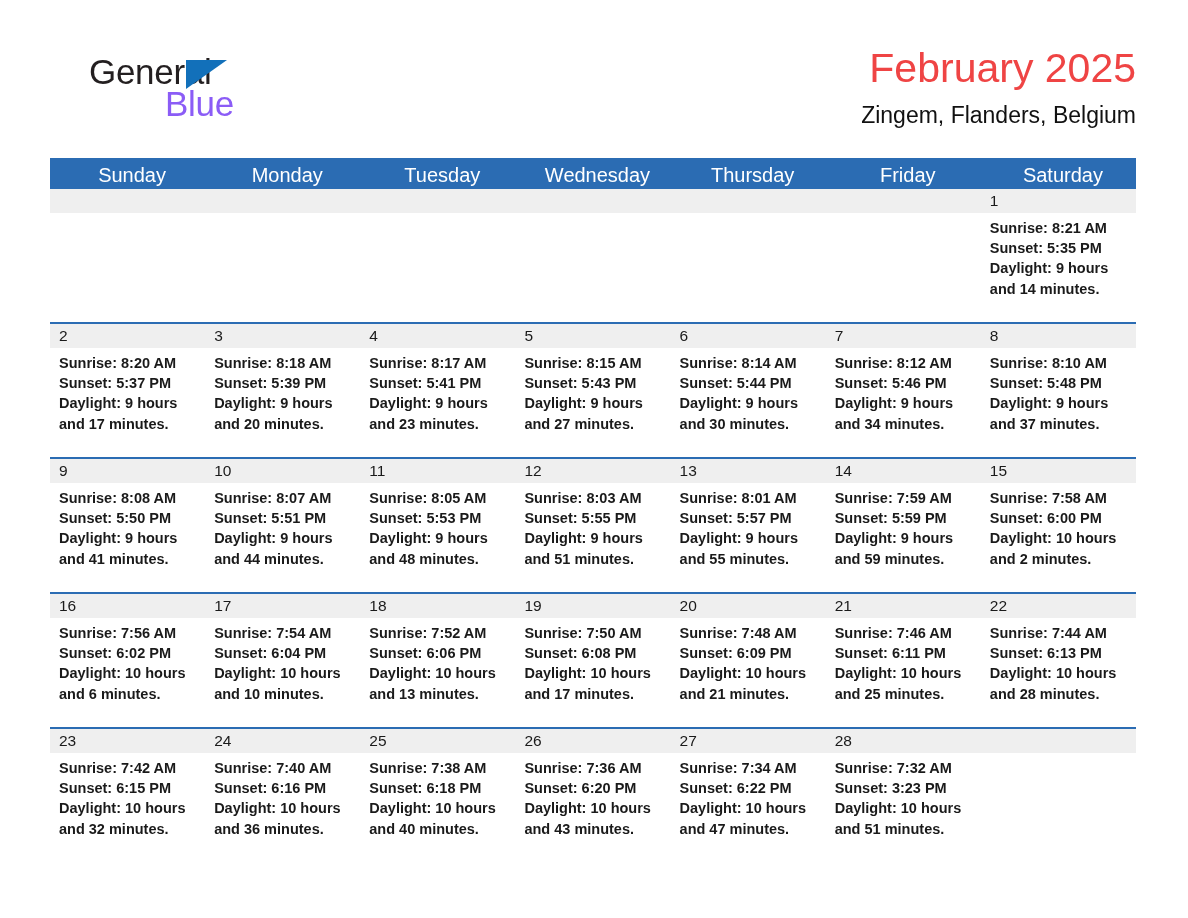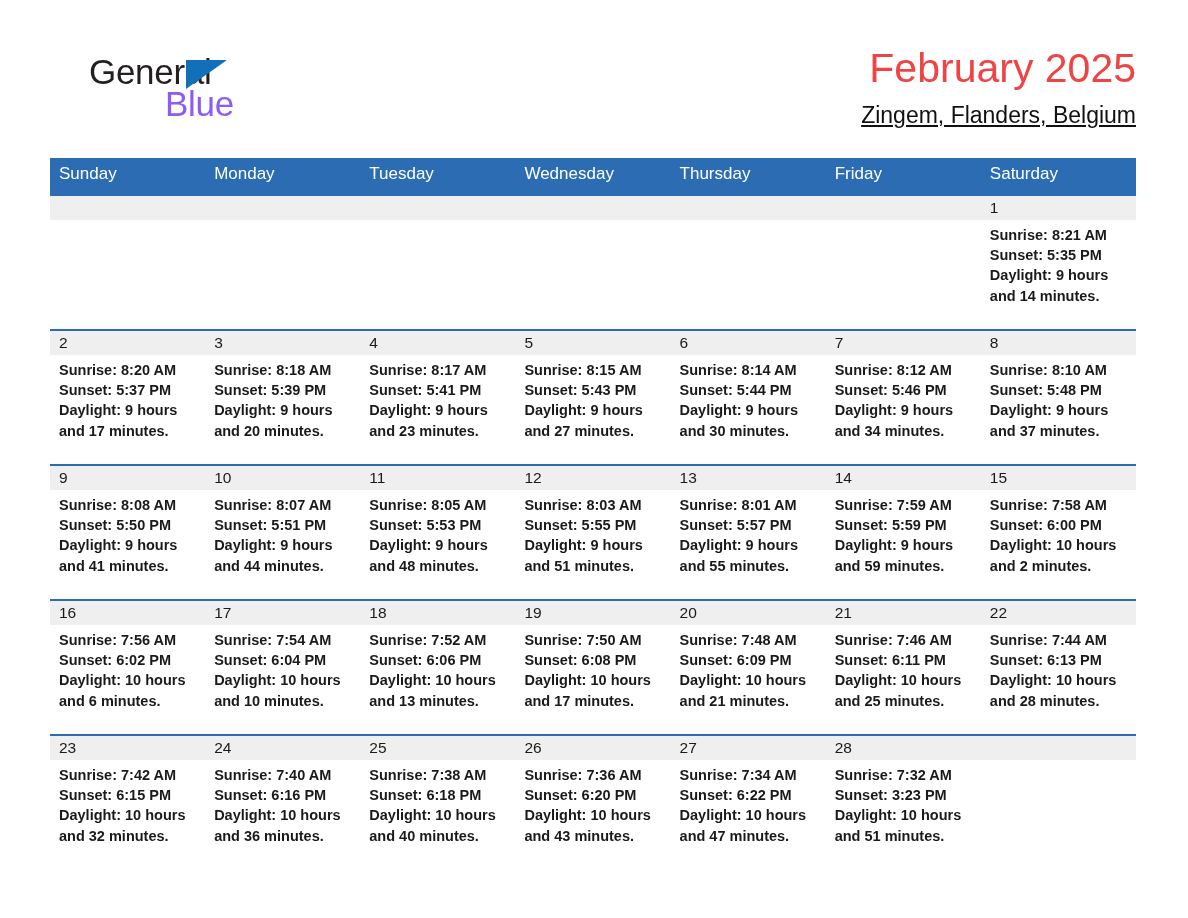--- a/index.html
+++ b/index.html
@@ -81,39 +81,38 @@
     margin: 0;
     white-space: nowrap;
   }
   .cal-subtitle {
     font-size: 23px;
     line-height: 30px;
     font-weight: normal;
     color: #111111;
     margin: 8px 0 0 0;
     white-space: nowrap;
-    text-decoration: underline;
   }
 
   
   .calendar {
     position: absolute;
     left: 50px;
     top: 158px;
     width: 1086px;
     border-collapse: collapse;
     table-layout: fixed;
   }
   .calendar th {
     background: #2b6cb3;
     color: #ffffff;
-    font-size: 17px;
+    font-size: 20px;
     font-weight: normal;
-    text-align: left;
-    padding: 6px 0 12px 9px;
+    text-align: center;
+    padding: 6px 0 2px 9px;
     height: 19px;
     vertical-align: middle;
   }
   .calendar td {
     vertical-align: top;
     padding: 0;
     border-top: 2px solid #2b6cb3;
     background: #ffffff;
     height: 133px;
   }

